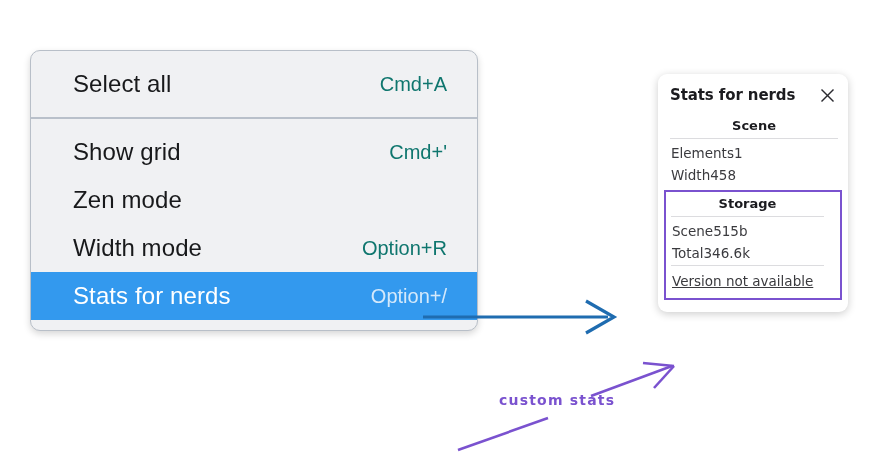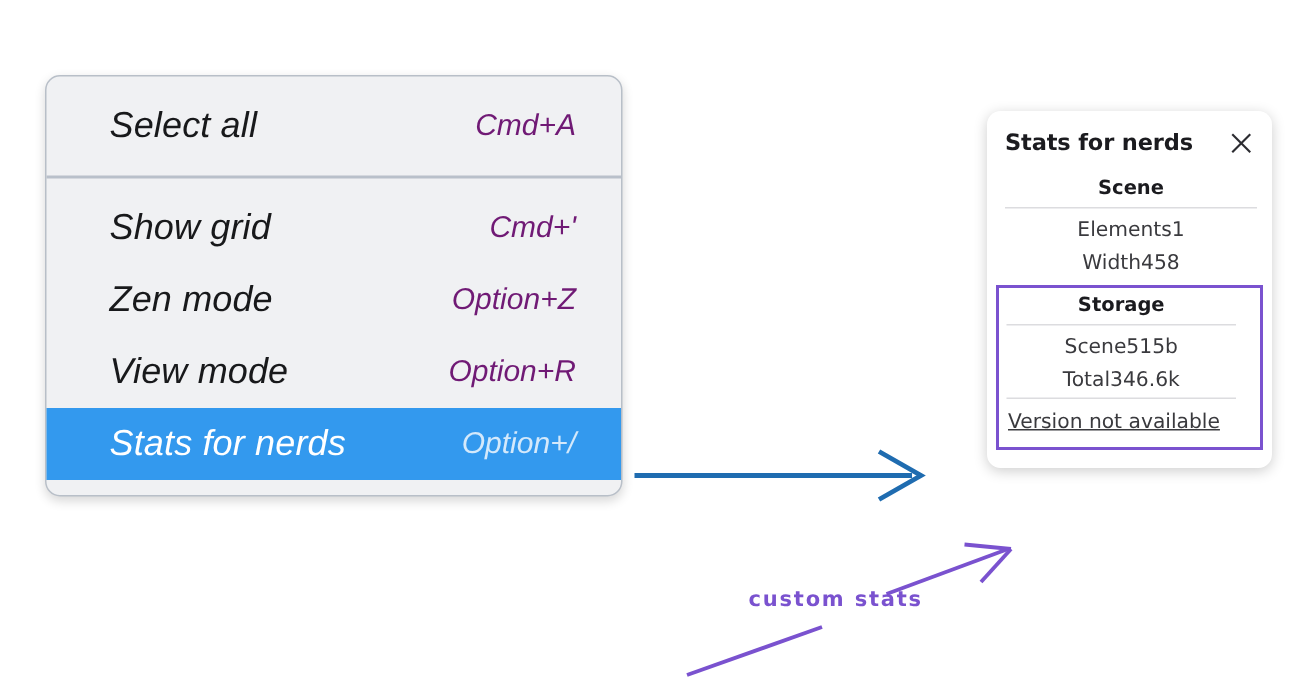--- a/index.html
+++ b/index.html
@@ -13,28 +13,27 @@
     font-family: "Liberation Sans", sans-serif;
     position: relative;
     overflow: hidden;
   }
 
   
   #context-menu {
     position: absolute;
     left: 30px;
     top: 50px;
-    width: 385px;
+    width: 448px;
     background: #f0f1f3;
     border: 1px solid #b8bfc8;
     border-radius: 10px;
     box-shadow: 0 3px 7px rgba(0,0,0,0.16);
     padding: 0 0 10px 0;
     box-sizing: border-box;
-    font-style: italic;
   }
   .menu-section { padding: 0; }
   .menu-divider {
     height: 2px;
     background: #b9c0ca;
     margin: 0;
   }
   .menu-top-pad { height: 9px; }
   .menu-item {
     display: flex;
@@ -46,21 +45,21 @@
     cursor: default;
   }
   .menu-item .mi-label {
     font-size: 24px;
     color: #18191b;
     letter-spacing: 0.1px;
     white-space: nowrap;
   }
   .menu-item .mi-shortcut {
     font-size: 20px;
-    color: #701a75;
+    color: #0f766e;
     white-space: nowrap;
   }
   .menu-item.selected {
     background: #3399ee;
   }
   .menu-item.selected .mi-label { color: #ffffff; }
   .menu-item.selected .mi-shortcut { color: #d4e9fb; margin-left: 40px; }
 
   
   #stats-panel {
@@ -104,21 +103,21 @@
     color: #1b1b1f;
     padding: 2px 0 4px 0;
   }
   .sp-rule {
     height: 1px;
     background: #dcdcdf;
     margin: 1px 0 3px 0;
   }
   .sp-row {
     display: flex;
-    justify-content: center;
+    justify-content: flex-start;
     align-items: baseline;
     font-size: 13.5px;
     color: #3a3a3e;
     padding: 3px 1px;
   }
   .sp-row .k { white-space: nowrap; }
   .sp-row .v { white-space: nowrap; }
   .sp-single {
     font-size: 13.5px;
     color: #3a3a3e;
@@ -172,25 +171,24 @@
   <div class="menu-section">
     <div class="menu-top-pad"></div>
 
     <div class="menu-item">
       <span class="mi-label">Show grid</span>
       <span class="mi-shortcut">Cmd+'</span>
     </div>
 
     <div class="menu-item">
       <span class="mi-label">Zen mode</span>
-      <span class="mi-shortcut">Option+Z</span>
-    </div>
-
-    <div class="menu-item">
-      <span class="mi-label">View mode</span>
+    </div>
+
+    <div class="menu-item">
+      <span class="mi-label">Width mode</span>
       <span class="mi-shortcut">Option+R</span>
     </div>
 
     <div class="menu-item selected">
       <span class="mi-label">Stats for nerds</span>
       <span class="mi-shortcut">Option+/</span>
     </div>
   </div>
 </div>
 

